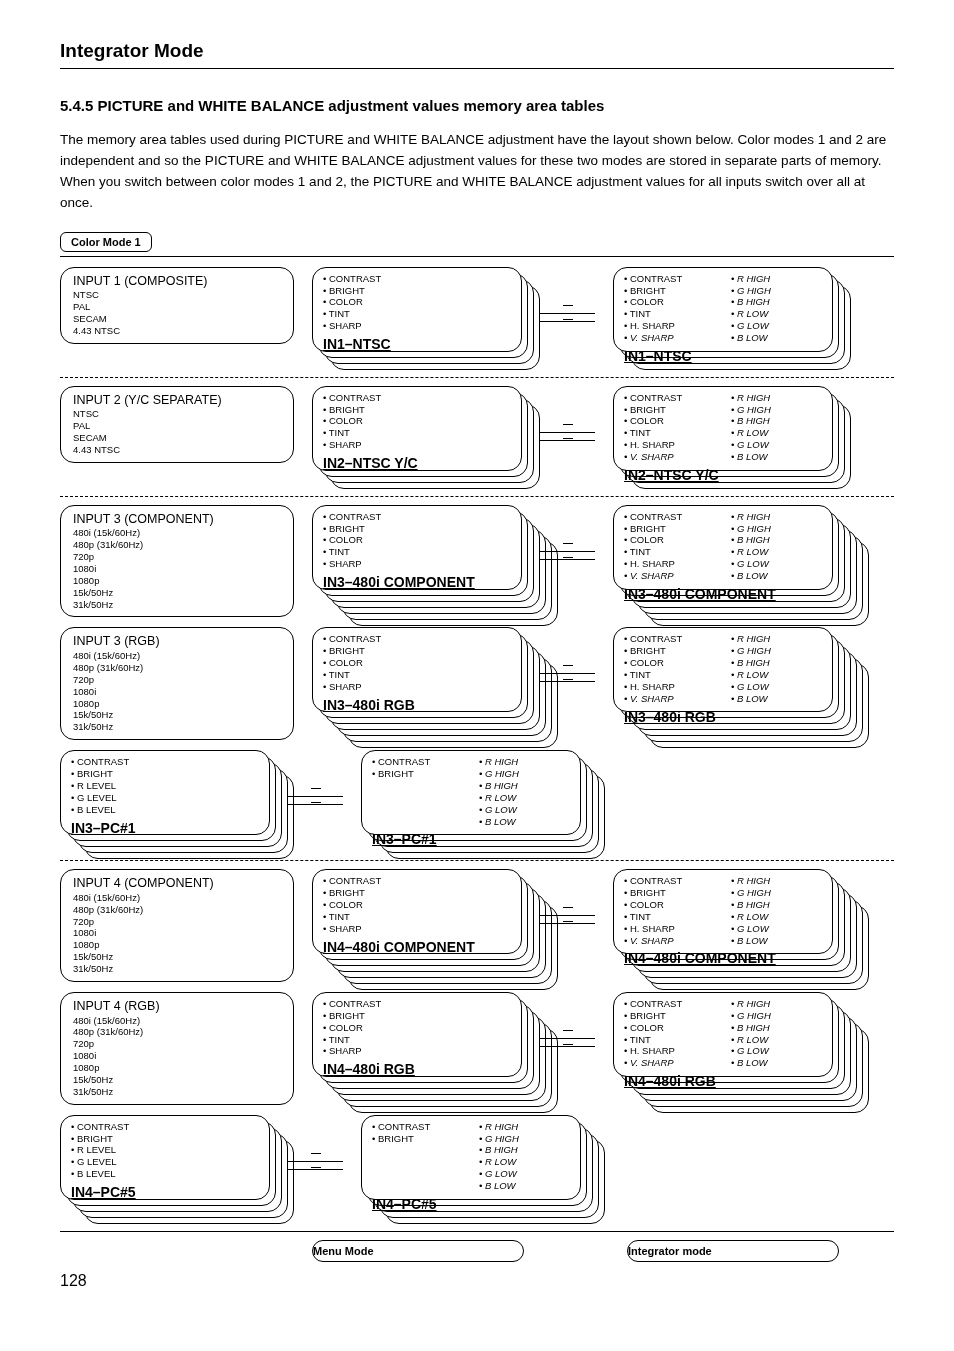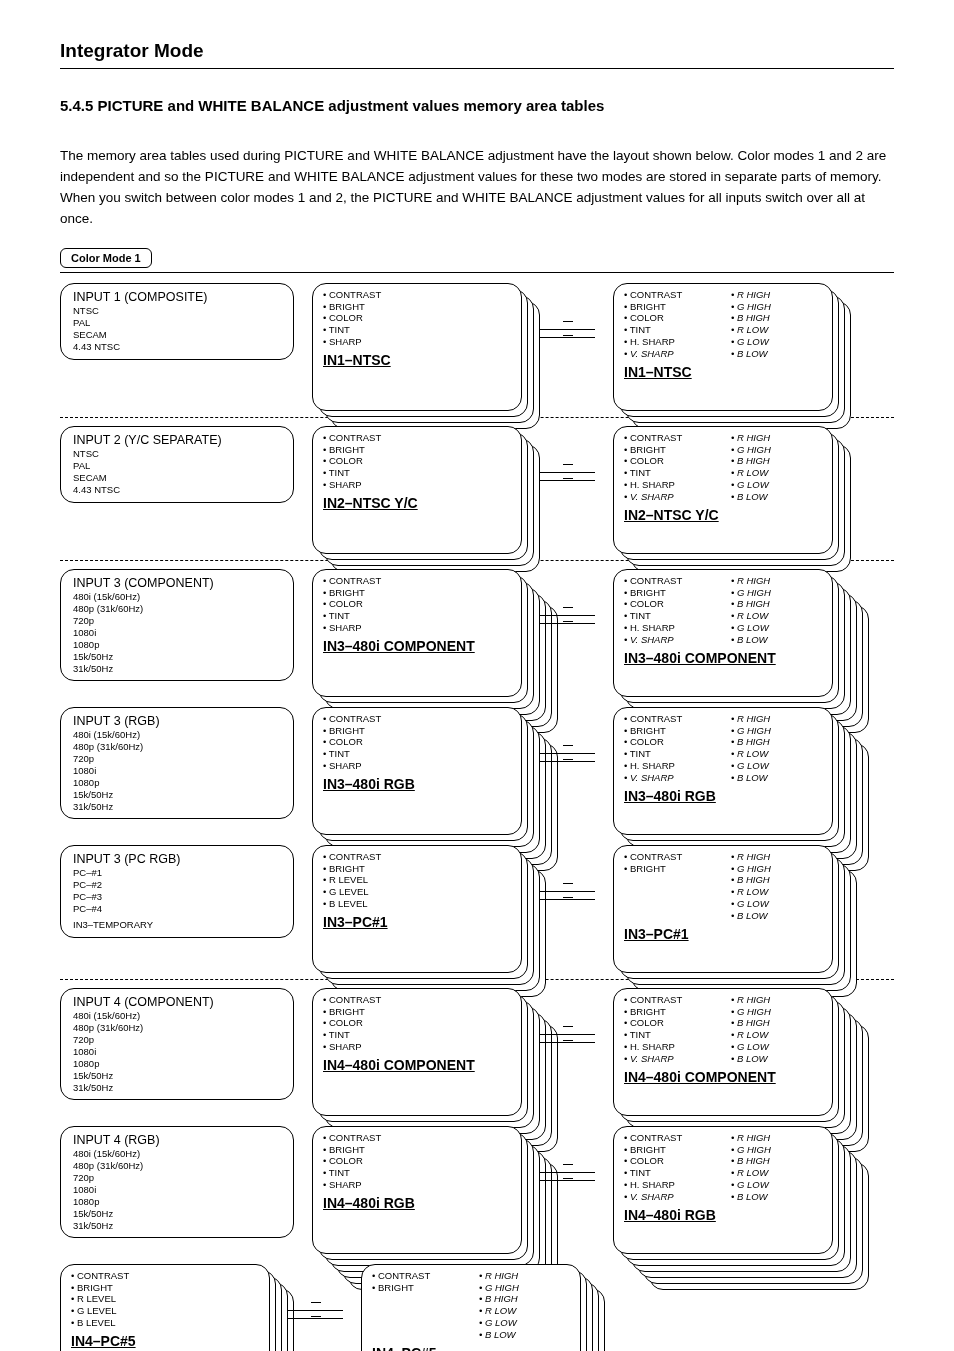--- a/index.html
+++ b/index.html
@@ -14,21 +14,21 @@
   .page-title {
     font-weight: bold;
     font-size: 19px;
     border-bottom: 1px solid #000;
     padding-bottom: 6px;
     margin-bottom: 28px;
   }
   .section-num {
     font-weight: bold;
     font-size: 15px;
-    margin-bottom: 32px;
+    margin-bottom: 16px;
   }
   .body-text {
     font-size: 13.5px;
     line-height: 1.55;
     margin-bottom: 18px;
   }
   .mode-badge {
     display: inline-block;
     border: 1px solid #000;
     border-radius: 6px;
@@ -61,21 +61,21 @@
     font-size: 10px;
     line-height: 1.25;
   }
   .input-box .ib-title { font-size: 12.5px; font-weight: normal; }
   .input-box .ib-sub { font-size: 9.5px; }
   .input-box .ib-sep { margin-top: 4px; }
 
   .stack {
     position: relative;
     width: 210px;
-    height: 128px;
+    height: 85px;
     flex: 0 0 auto;
   }
   .stack-wide { width: 220px; }
   .card {
     position: absolute;
     border: 1px solid #000;
     border-radius: 14px;
     background: #fff;
     padding: 5px 8px 4px 10px;
     font-size: 9.5px;
@@ -393,28 +393,20 @@
               <div class="italic">• R LOW</div>
               <div class="italic">• G LOW</div>
               <div class="italic">• B LOW</div>
             </div>
           </div>
           <div class="card-label">IN3–480i    RGB</div>
         </div>
       </div>
     </div>
     <div class="group">
-      <div class="input-box">
-        <div class="ib-title">INPUT 3 (PC RGB)</div>
-        <div class="ib-sub">PC–#1</div>
-        <div class="ib-sub">PC–#2</div>
-        <div class="ib-sub">PC–#3</div>
-        <div class="ib-sub">PC–#4</div>
-        <div class="ib-sub ib-sep">IN3–TEMPORARY</div>
-      </div>
       <div class="stack deep">
         <div class="card c5"></div>
         <div class="card c4"></div>
         <div class="card c3"></div>
         <div class="card c2"></div>
         <div class="card c1">
           <div>• CONTRAST</div>
           <div>• BRIGHT</div>
           <div>• R LEVEL</div>
           <div>• G LEVEL</div>

